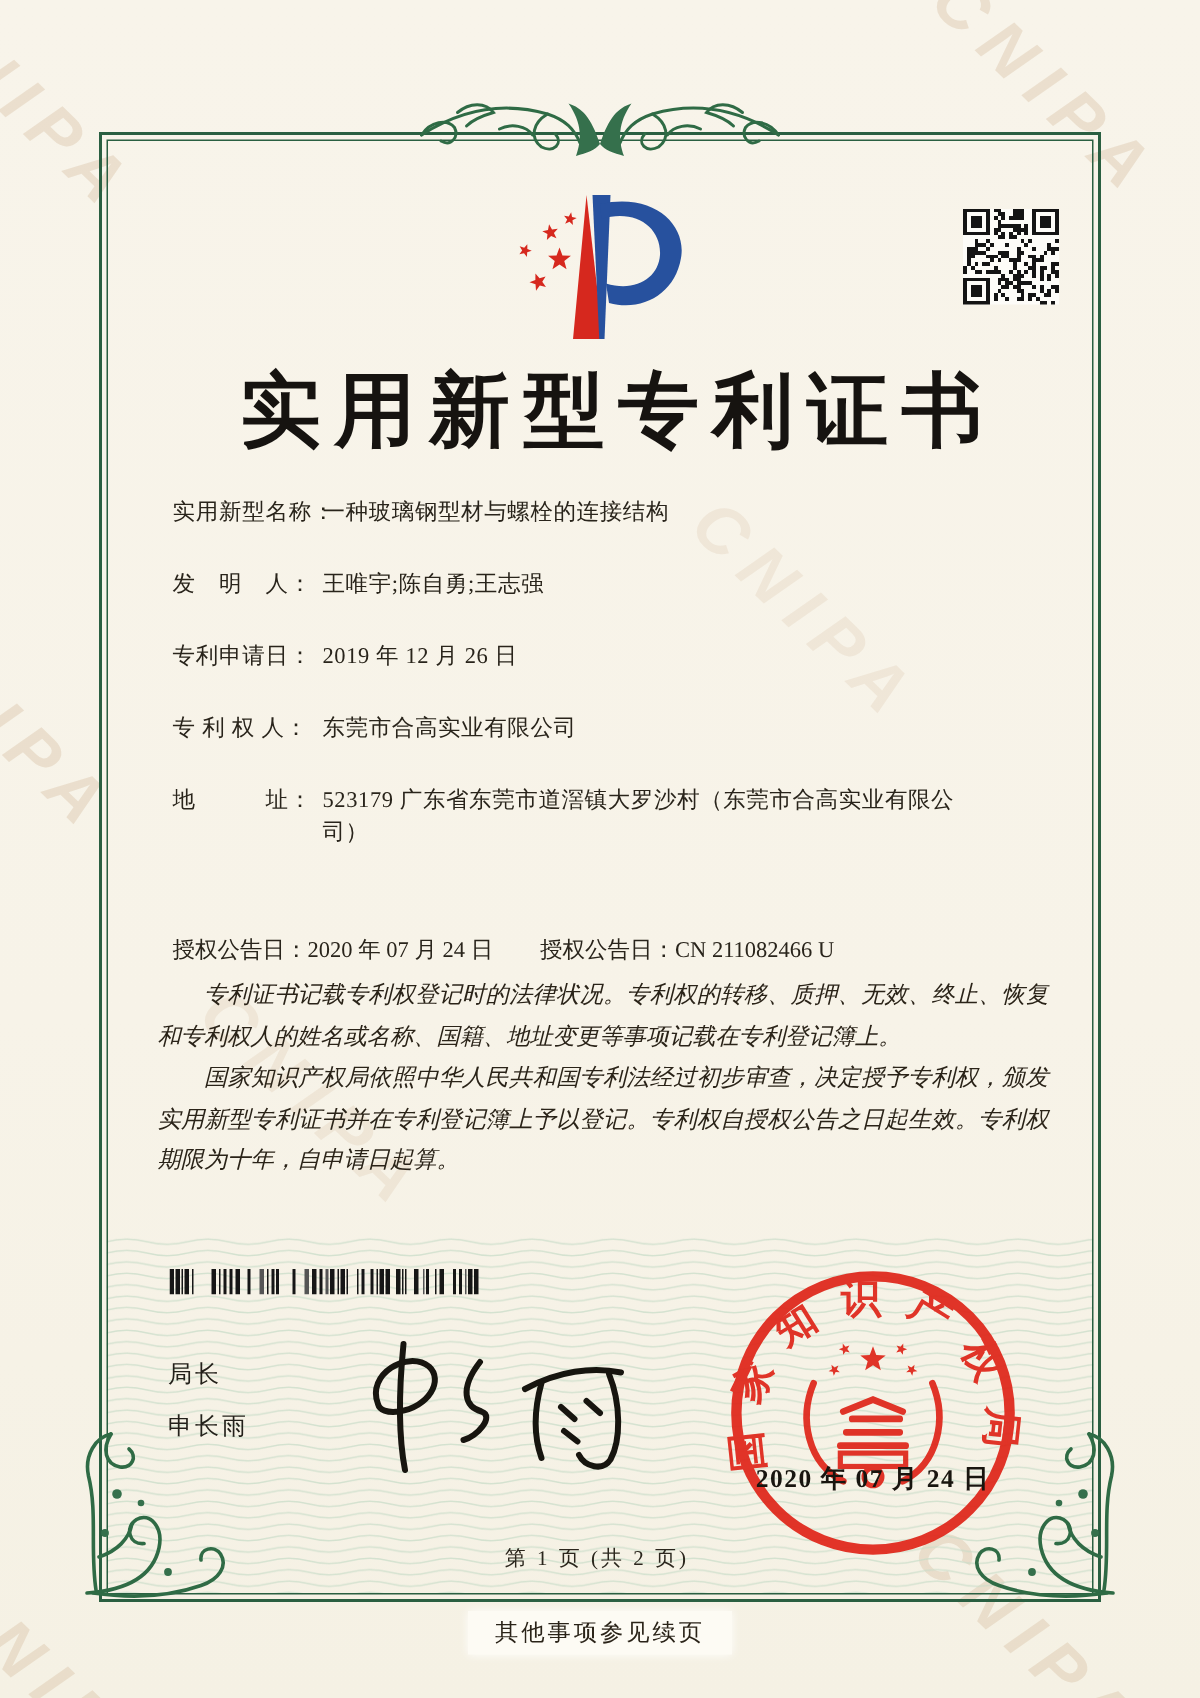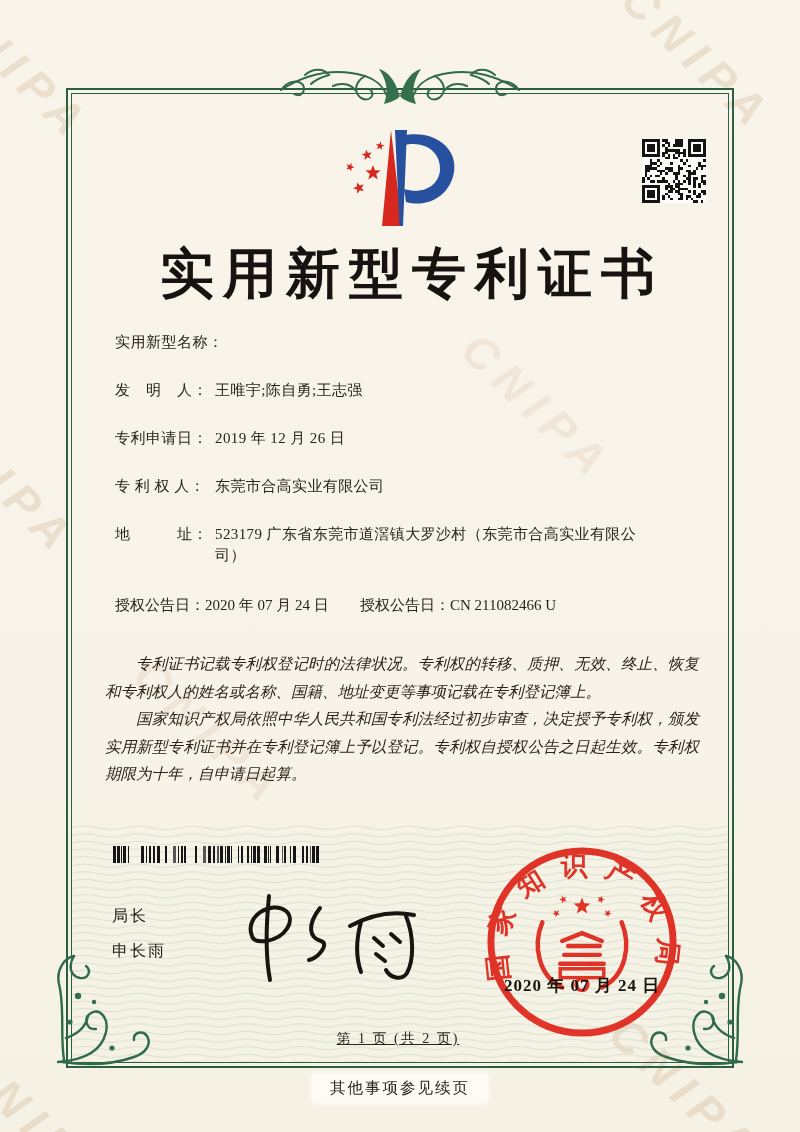--- a/index.html
+++ b/index.html
@@ -25,36 +25,36 @@
   .waves{position:absolute;left:71px;top:824px;width:658px;height:238px;opacity:.75;}
   .cert-no{position:absolute;left:104px;top:136px;font-size:16px;letter-spacing:3.5px;color:#2b261d;}
   .qr{position:absolute;left:642px;top:139px;width:64px;height:64px;}
   .logo{position:absolute;left:336px;top:126px;width:128px;height:110px;}
   .title{position:absolute;left:0;top:238px;width:100%;text-align:center;
          font-size:54px;font-weight:bold;letter-spacing:9px;color:#161310;padding-left:12px;}
   .fields{position:absolute;left:115px;top:332px;width:592px;font-size:15px;line-height:21px;}
   .frow{display:flex;margin-bottom:27px;}
   .frow .flabel{width:100px;flex:0 0 100px;letter-spacing:.5px;white-space:nowrap;}
   .frow .fvalue{max-width:432px;letter-spacing:.4px;}
-  .grant-row{position:absolute;left:115px;top:596px;width:592px;font-size:15px;}
+  .grant-row{position:absolute;left:115px;top:624px;width:592px;font-size:15px;}
   .grant-row .g2{position:absolute;left:245px;top:0;}
   .body-text{position:absolute;left:105px;top:650px;width:594px;
      font-size:15.5px;line-height:27.5px;text-align:justify;
      font-style:italic;color:#2a2318;}
   .body-text p{margin:0;text-indent:2em;}
   .barcode{position:absolute;left:113px;top:846px;width:208px;height:17px;}
   .signer{position:absolute;left:112px;top:906px;font-family:"Liberation Sans","DejaVu Sans",sans-serif;
           font-size:16px;color:#23201a;letter-spacing:2px;}
   .signer div{margin-bottom:14px;font-family:Liberation Serif, serif;}
   .signature{position:absolute;left:232px;top:888px;width:210px;height:102px;}
   .seal{position:absolute;left:483px;top:843px;width:198px;height:198px;}
   .seal-date{position:absolute;left:487px;top:974px;width:190px;text-align:center;
              font-size:17px;letter-spacing:1px;color:#18150f;font-weight:bold;}
   .page-info{position:absolute;left:66px;top:1030px;width:664px;text-align:center;
-             font-size:14px;letter-spacing:2px;color:#2b261d;text-decoration:underline;}
+             font-size:14px;letter-spacing:2px;color:#2b261d;}
   .note{position:absolute;left:50%;top:1074px;transform:translateX(-50%);
         background:#fdfbf4;padding:4px 18px;font-size:15.5px;
         letter-spacing:2px;color:#2a2318;box-shadow:0 0 6px rgba(255,255,255,.9);}
   .ornament-top{position:absolute;left:275px;top:60px;width:250px;height:56px;}
   .corner{position:absolute;width:120px;height:128px;}
   .corner.bl{left:48px;top:940px;}
   .corner.br{left:632px;top:940px;transform:scaleX(-1);}
 </style>
 </head>
 <body>
@@ -335,20 +335,21 @@
         <rect x="1" y="19" width="5" height="5" fill="#fdfcf8"></rect>
         <rect x="2" y="20" width="3" height="3" fill="#141414"></rect>
       </g>
   </svg>
 
   <div class="title">实用新型专利证书</div>
 
   <div class="fields" id="fields">
       <div class="frow">
         <span class="flabel">实用新型名称：</span>
+        <span class="fvalue">一种玻璃钢型材与螺栓的连接结构</span>
       </div>
       <div class="frow">
         <span class="flabel">发　明　人：</span>
         <span class="fvalue">王唯宇;陈自勇;王志强</span>
       </div>
       <div class="frow">
         <span class="flabel">专利申请日：</span>
         <span class="fvalue">2019 年 12 月 26 日</span>
       </div>
       <div class="frow">

